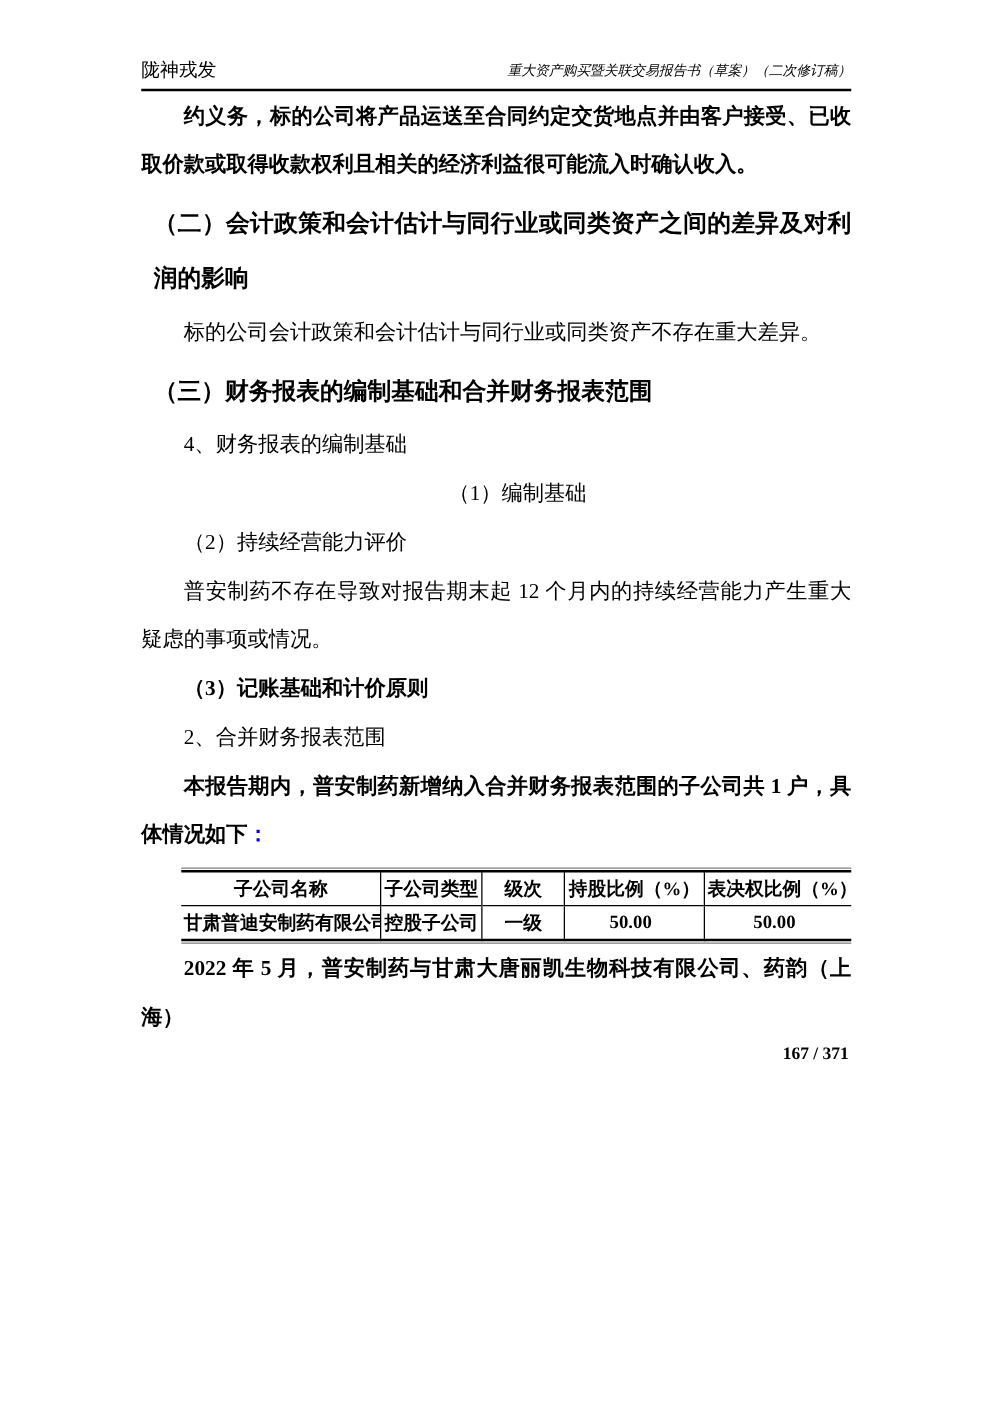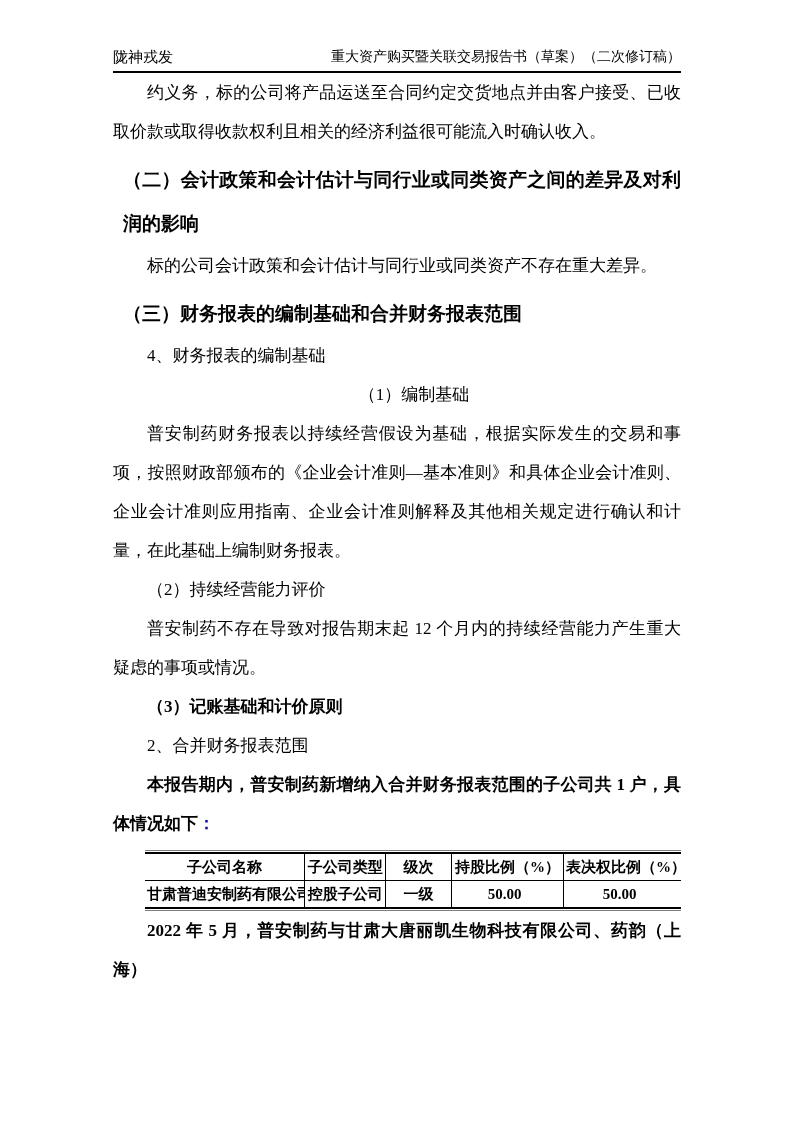--- a/index.html
+++ b/index.html
@@ -23,22 +23,23 @@
     justify-content: space-between;
     align-items: flex-end;
     border-bottom: 2px solid #000;
     padding-bottom: 5px;
   }
   .hdr-left {
     font-size: 15px;
     line-height: 18px;
   }
   .hdr-right {
-    font-size: 14px;
+    font-size: 11px;
     line-height: 18px;
+    font-style: italic;
   }
   p.body {
     font-size: 17px;
     line-height: 39px;
     text-align: justify;
     text-indent: 2em;
     margin: 0;
   }
   p.sub {
     font-size: 17px;
@@ -47,21 +48,21 @@
     margin: 0;
   }
   .h2 {
     font-family: "Liberation Sans", sans-serif;
     font-size: 19px;
     font-weight: bold;
     line-height: 44px;
     text-align: justify;
     margin: 7px 0 0 10px;
   }
-  .mt15 { margin-top: 15px; }
+  .mt15 { margin-top: 15px; font-weight: bold; }
   .mt5  { margin-top: 5px; }
   .mt2  { margin-top: 2px; text-align: center; }
   .bold { font-weight: bold; }
   .blue { color: #0000ff; }
   .table-wrap {
     margin-top: 7px;
     border-top: 1px solid #7f7f7f;
     border-bottom: 1px solid #7f7f7f;
     padding: 1px 0;
     margin-left: 32px;
@@ -122,21 +123,20 @@
   <h2 class="h2">（二）会计政策和会计估计与同行业或同类资产之间的差异及对利润的影响</h2>
 
   <p class="body">标的公司会计政策和会计估计与同行业或同类资产不存在重大差异。</p>
 
   <h2 class="h2">（三）财务报表的编制基础和合并财务报表范围</h2>
 
   <p class="sub mt5">4、财务报表的编制基础</p>
 
   <p class="sub mt2">（1）编制基础</p>
 
-  <p class="body">普安制药财务报表以持续经营假设为基础，根据实际发生的交易和事项，按照财政部颁布的《企业会计准则—基本准则》和具体企业会计准则、企业会计准则应用指南、企业会计准则解释及其他相关规定进行确认和计量，在此基础上编制财务报表。</p>
 
   <p class="sub">（2）持续经营能力评价</p>
 
   <p class="body">普安制药不存在导致对报告期末起 12 个月内的持续经营能力产生重大疑虑的事项或情况。</p>
 
   <p class="sub bold">（3）记账基础和计价原则</p>
 
 
   <p class="sub">2、合并财务报表范围</p>
 

